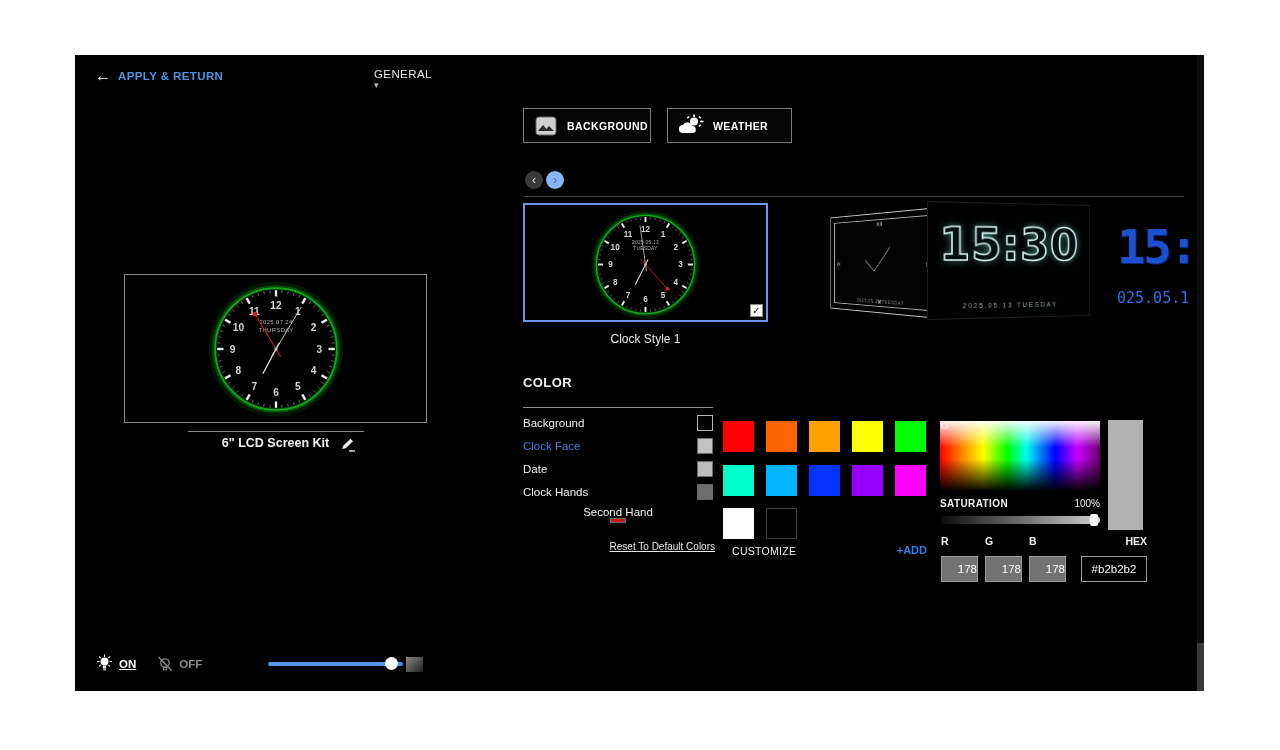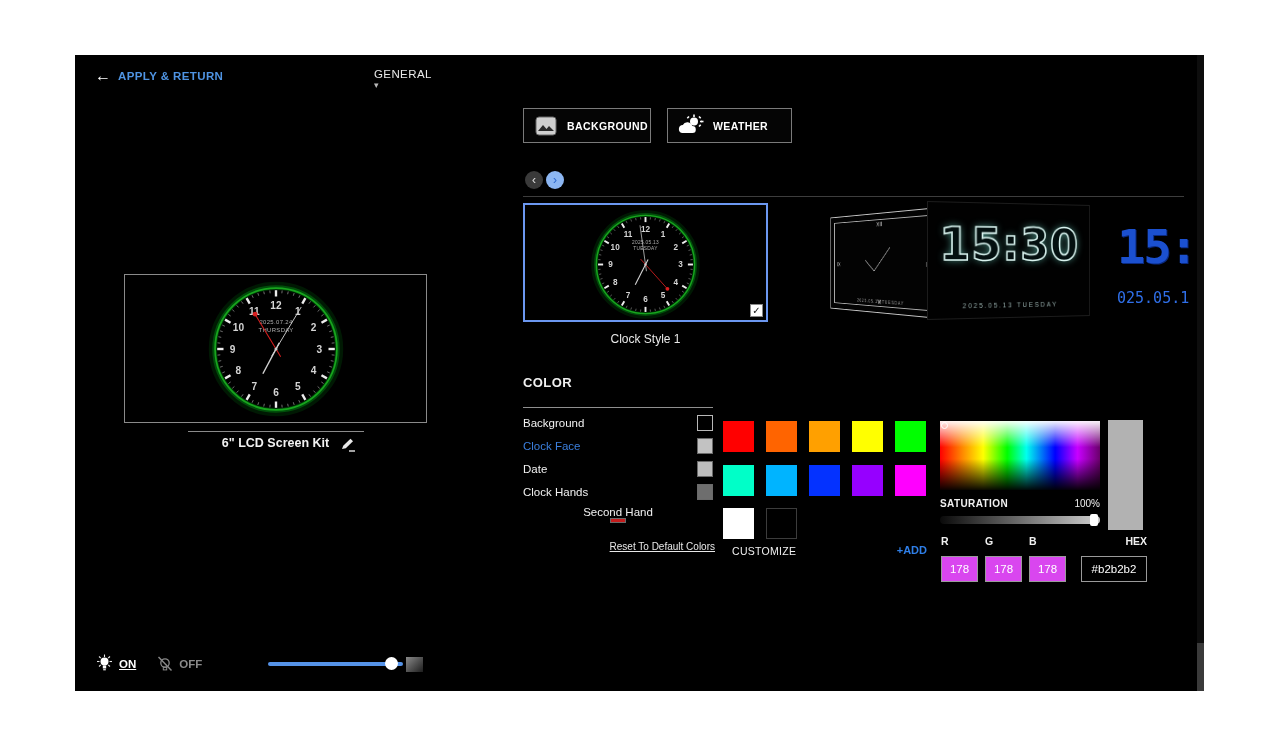--- a/index.html
+++ b/index.html
@@ -73,21 +73,21 @@
       linear-gradient(to bottom, rgba(255,255,255,.95) 0%, rgba(255,255,255,0) 38%, rgba(0,0,0,0) 55%, rgba(0,0,0,.96) 100%),
       linear-gradient(to right, #ff0000 0%, #ff8800 14%, #ffff00 27%, #00ff00 42%, #00ffee 54%, #0000ff 72%, #c800ff 86%, #6a006a 100%);
   }
   .spectrum-marker { position:absolute; left:1px; top:1px; width:7px; height:7px; border:1.5px solid #fff; border-radius:50%; }
   .sat-label { left:865px; top:443px; font-size:10px; font-weight:bold; color:#f0f0f0; letter-spacing:.4px; }
   .sat-value { left:865px; top:443px; width:160px; text-align:right; font-size:10px; color:#f0f0f0;padding-left:44px; }
   .sat-slider { left:865px; top:461px; width:160px; height:8px; border-radius:4px; background:linear-gradient(to right,#0a0a0a,#d0d0d0); cursor:pointer; }
   .sat-handle { position:absolute; right:2px; top:-2px; width:8px; height:12px; background:#fff; border-radius:2px; }
   .current-swatch { left:1033px; top:365px; width:35px; height:110px; }
   .rgb-label { top:480px; font-size:10.5px; font-weight:bold; color:#f0f0f0; }
-  .rgb-input { top:501px; width:37px; height:26px; background:#d946ef; border:1px solid #9a9a9a; color:#fff; font-size:11.5px; text-align:center; font-family:"Liberation Sans", sans-serif; }
+  .rgb-input { top:501px; width:37px; height:26px; background:#737373; border:1px solid #9a9a9a; color:#fff; font-size:11.5px; text-align:right; font-family:"Liberation Sans", sans-serif; }
   .hex-input { left:1006px; top:501px; width:66px; height:26px; background:#000; border:1px solid #9a9a9a; color:#fff; font-size:11.5px; text-align:center; font-family:"Liberation Sans", sans-serif; }
 
   
   .footer-row { left:20px; top:598px; height:22px; display:flex; align-items:center; }
   .on-label { font-size:11.5px; font-weight:bold; color:#fff; margin-left:5px;text-decoration:underline; }
   .off-label { font-size:11.5px; font-weight:bold; color:#8a8a8a; margin-left:5px; }
   .toggle { display:flex; align-items:center; cursor:pointer; }
   .bright-track { position:relative; margin-left:66px; width:135px; height:4px; border-radius:2px; background:#5593e8; cursor:pointer; }
   .bright-knob { position:absolute; top:-5px; width:13px; height:13px; border-radius:50%; background:#fff; }
   .bright-box { margin-left:3px; width:17px; height:15px; background:linear-gradient(135deg,#8a8a8a,#1d1d1d); }

